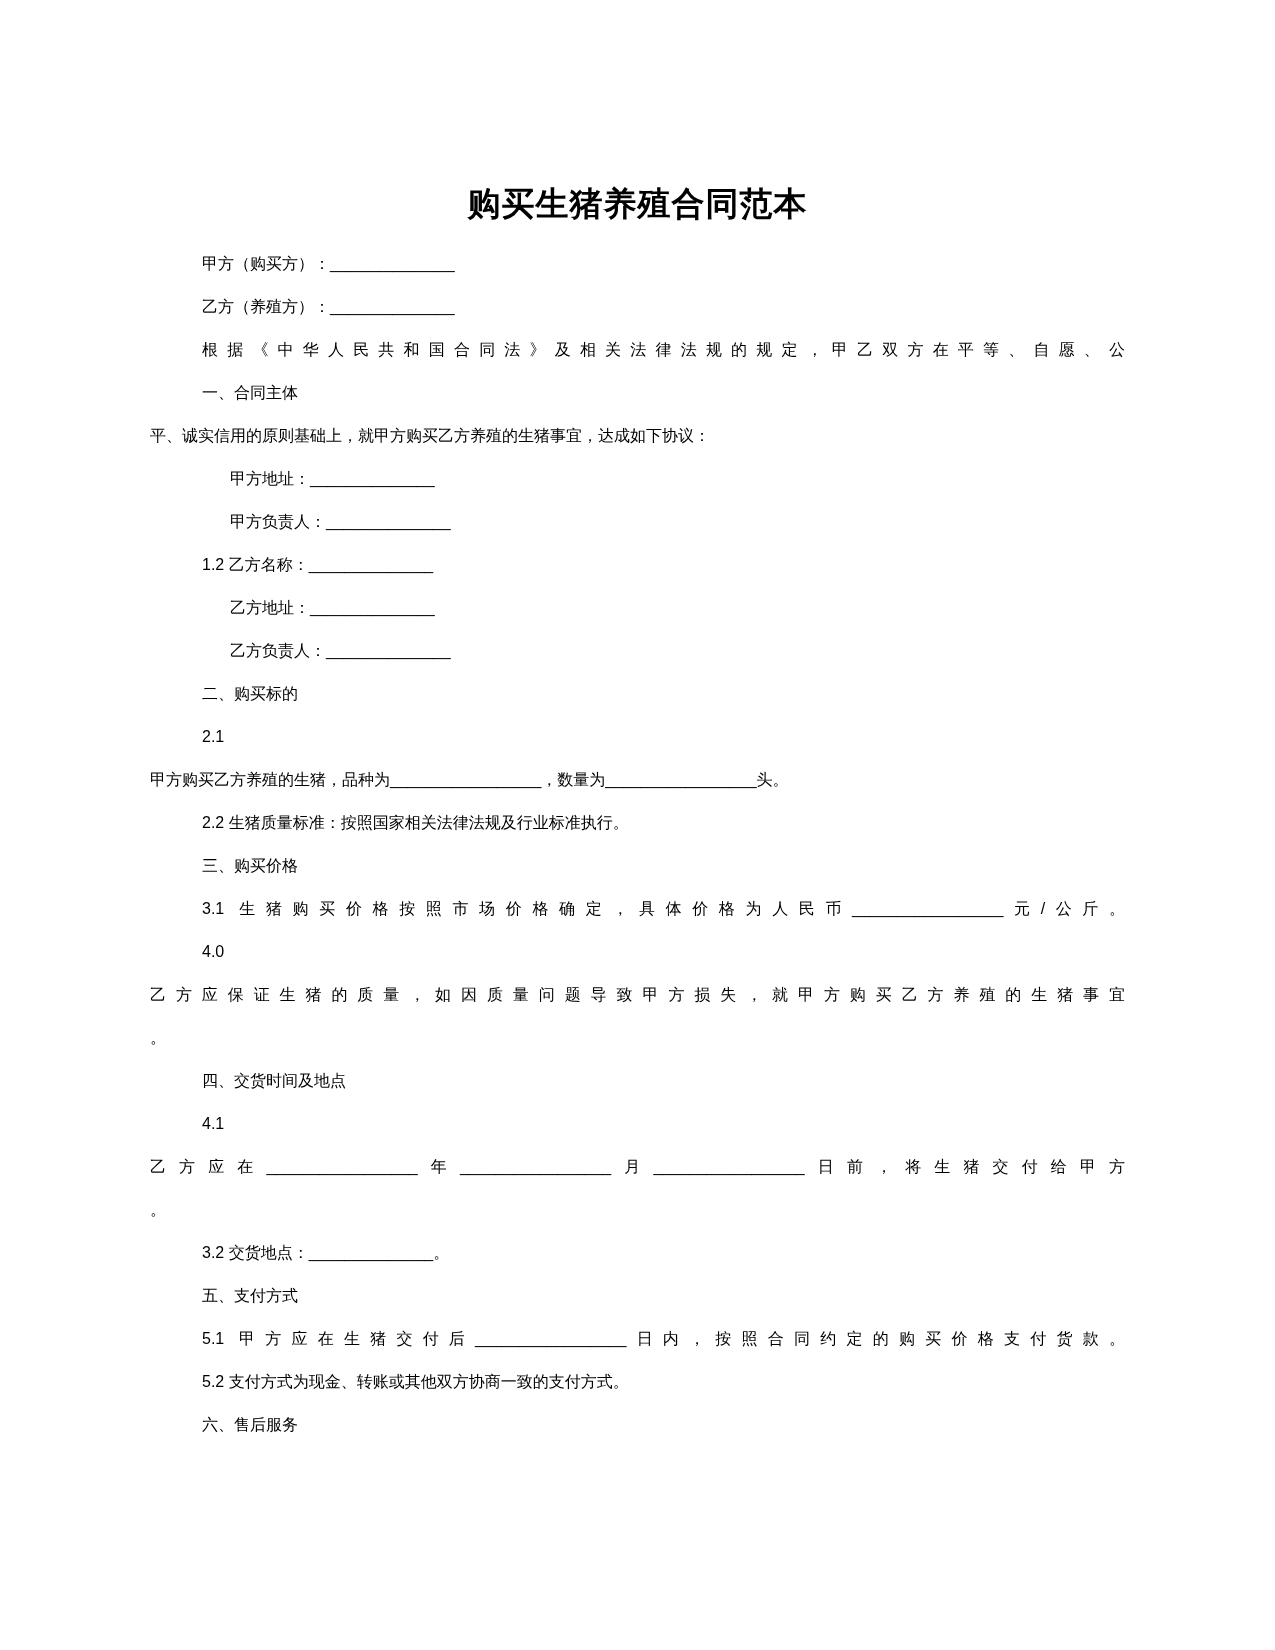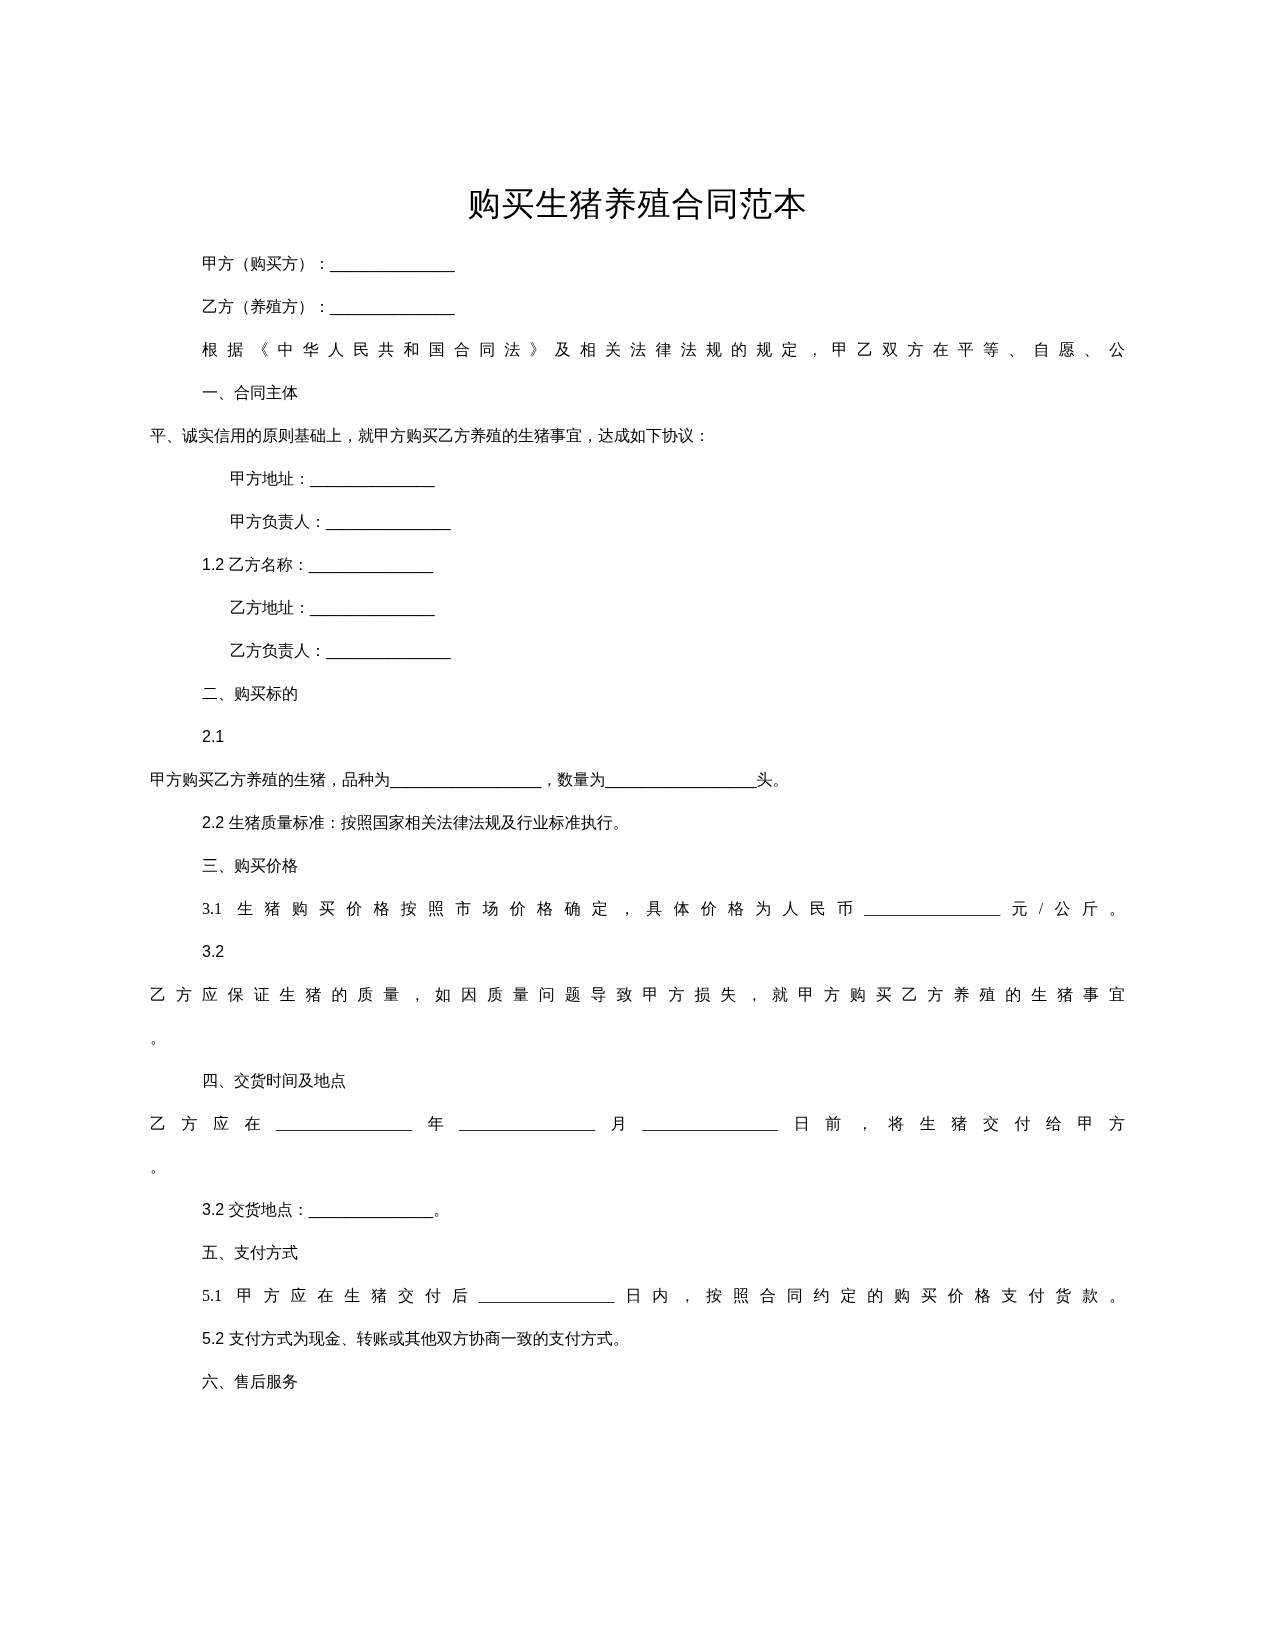--- a/index.html
+++ b/index.html
@@ -12,40 +12,39 @@
     overflow: hidden;
   }
   .doc {
     box-sizing: content-box;
     width: 975px;
     padding: 182px 150px 0 150px;
   }
   .title {
     margin: 0 0 16px 0;
     font-size: 33px;
-    font-weight: 400;
+    font-weight: 700;
     line-height: 44px;
     text-align: center;
     letter-spacing: 1px;
   }
   .line {
     font-size: 16px;
     line-height: 43px;
     white-space: nowrap;
   }
   
   .ind2 { padding-left: 52px; }
   
   .ind3 { padding-left: 80px; }
   
   .justify {
     white-space: normal;
     text-align: justify;
     text-align-last: justify;
-    font-family: Liberation Serif, serif;
   }
   .justify.ind2 { padding-left: 0; text-indent: 52px; }
 </style>
 </head>
 <body>
 
 <div class="doc">
   <h1 class="title">购买生猪养殖合同范本</h1>
   <div>
       <div class="line ind2">甲方（购买方）：______________</div>
@@ -57,24 +56,25 @@
       <div class="line ind3">甲方负责人：______________</div>
       <div class="line ind2">1.2 乙方名称：______________</div>
       <div class="line ind3">乙方地址：______________</div>
       <div class="line ind3">乙方负责人：______________</div>
       <div class="line ind2">二、购买标的</div>
       <div class="line ind2">2.1</div>
       <div class="line">甲方购买乙方养殖的生猪，品种为_________________，数量为_________________头。</div>
       <div class="line ind2">2.2 生猪质量标准：按照国家相关法律法规及行业标准执行。</div>
       <div class="line ind2">三、购买价格</div>
       <div class="line ind2 justify">3.1 生猪购买价格按照市场价格确定，具体价格为人民币_________________元/公斤。</div>
-      <div class="line ind2">3.2</div>
+      <div class="line ind2">4.0</div>
       <div class="line justify">乙方应保证生猪的质量，如因质量问题导致甲方损失，就甲方购买乙方养殖的生猪事宜</div>
       <div class="line">。</div>
       <div class="line ind2">四、交货时间及地点</div>
+      <div class="line ind2">4.1</div>
       <div class="line justify">乙方应在_________________年_________________月_________________日前，将生猪交付给甲方</div>
       <div class="line">。</div>
       <div class="line ind2">3.2 交货地点：______________。</div>
       <div class="line ind2">五、支付方式</div>
       <div class="line ind2 justify">5.1 甲方应在生猪交付后_________________日内，按照合同约定的购买价格支付货款。</div>
       <div class="line ind2">5.2 支付方式为现金、转账或其他双方协商一致的支付方式。</div>
       <div class="line ind2">六、售后服务</div>
     </div>
 </div>
 

